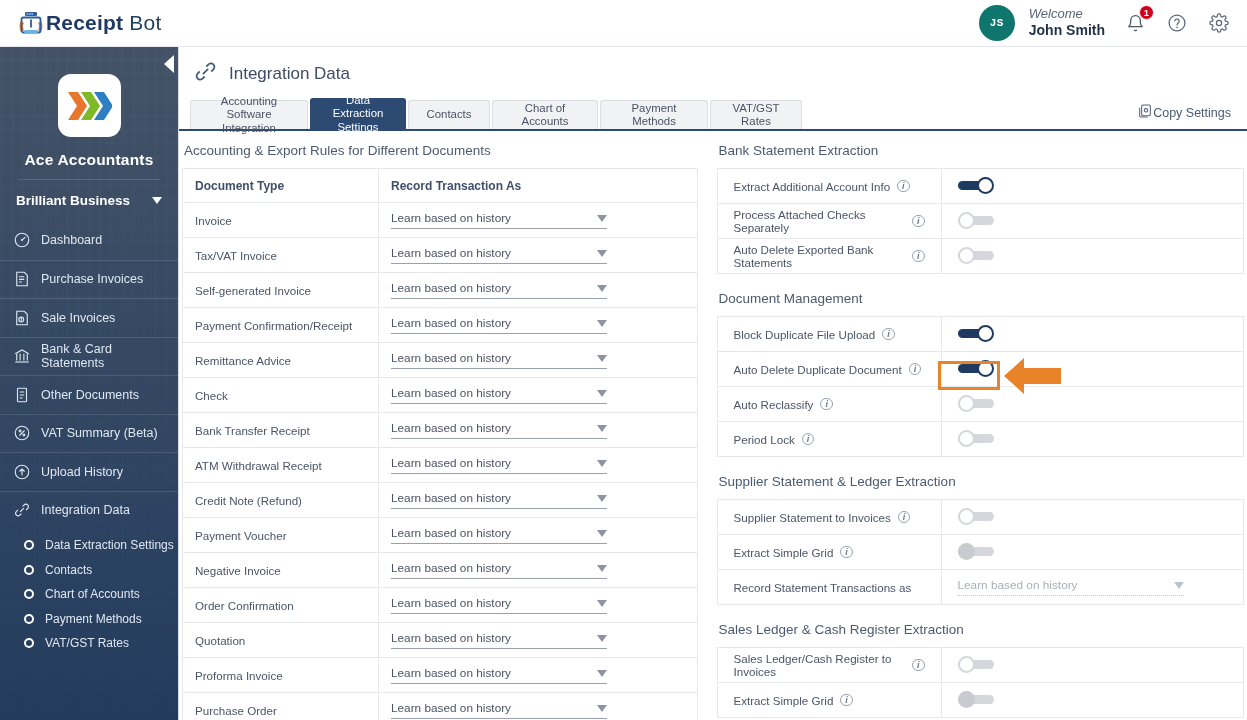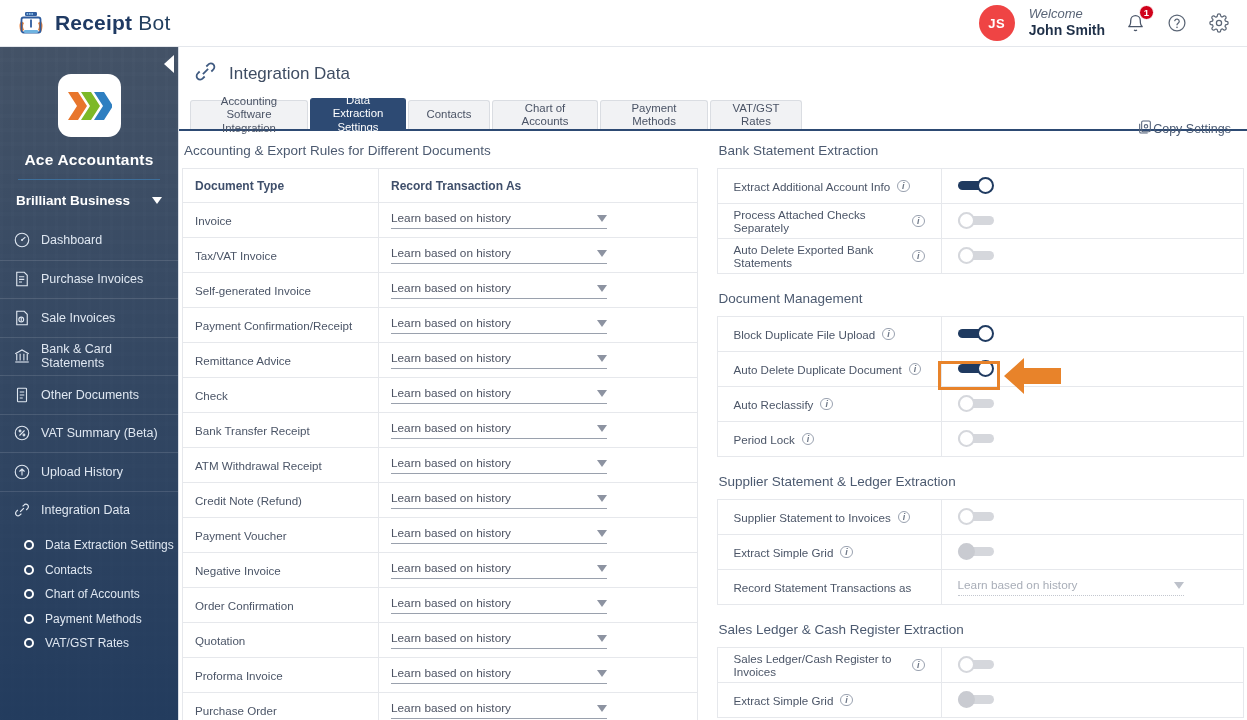--- a/index.html
+++ b/index.html
@@ -10,35 +10,36 @@
     overflow: hidden;
   }
   .app { position: relative; width: 1247px; height: 720px; }
 
   
   .topbar {
     position: absolute; left: 0; top: 0; width: 1247px; height: 47px;
     background: #ffffff; border-bottom: 1px solid #e4e7ec;
     display: flex; align-items: center;
   }
-  .brand { display: flex; align-items: center; gap: 9px; margin-left: 16px; }
+  .brand { display: flex; align-items: center; margin-left: 16px; }
   .brand-logo { width: 30px; height: 30px; position: relative; }
   .brand-text { font-size: 21px; color: #1f3a63; letter-spacing: .2px; }
   .brand-text b { font-weight: 700; }
   .brand-text span { font-weight: 400; color: #24405f; }
 
   .topright {
     margin-left: auto; display: flex; align-items: center; gap: 18px;
     margin-right: 16px;
   }
   .avatar {
     width: 36px; height: 36px; border-radius: 50%;
-    background: #ef4444; color: #fff; font-size: 13px; font-weight: 700;
+    background: #0f766e; color: #fff; font-size: 11px; font-weight: 700;
     display: flex; align-items: center; justify-content: center;
     letter-spacing: .5px;
+    font-family: Liberation Mono, monospace;
   }
   .welcome-wrap { line-height: 1.25; margin-left: -4px; }
   .welcome-label { font-size: 13px; font-style: italic; color: #5a6577; }
   .welcome-name { font-size: 14px; font-weight: 700; color: #1f3048; }
   .iconbtn { position: relative; width: 24px; height: 24px; display:flex; align-items:center; justify-content:center; }
   .badge {
     position: absolute; top: -6px; right: -7px;
     background: #d0021b; color: #fff; font-size: 9.5px; font-weight: 700;
     min-width: 15px; height: 15px; border-radius: 50%;
     display: flex; align-items: center; justify-content: center;
@@ -101,21 +102,21 @@
 
   
   .content {
     position: absolute; left: 178px; top: 47px;
     width: 1069px; height: 673px; background: #fff;
     border-left: 1px solid #d8dde5;
   }
   .page-head { display: flex; align-items: center; padding: 12px 0 0 14px; }
   .page-title { font-size: 17px; color: #3f4d63; margin-left: 11px; }
   .copy-settings {
-    position: absolute; right: 16px; top: 72px;
+    position: absolute; right: 16px; top: 56px;
     display: flex; align-items: center; 
     font-size: 12.5px; color: #4a5a73; cursor: pointer;
   }
 
   .tabs {
     display: flex; align-items: flex-end; gap: 2px;
     margin: 12px 0 0 0; padding-left: 11px;
     border-bottom: 2px solid #2d4a73;
     height: 31px;
   }

